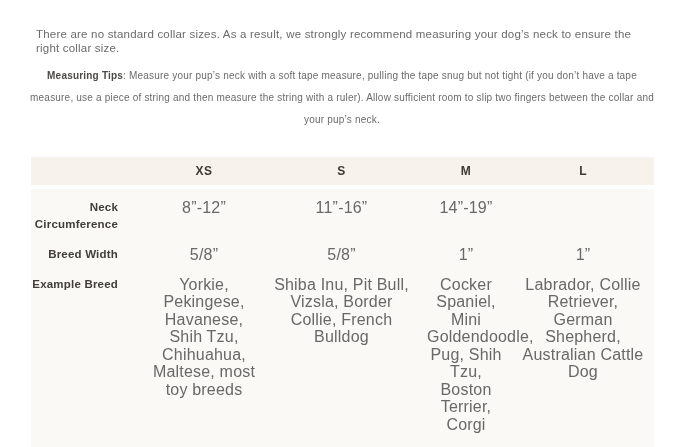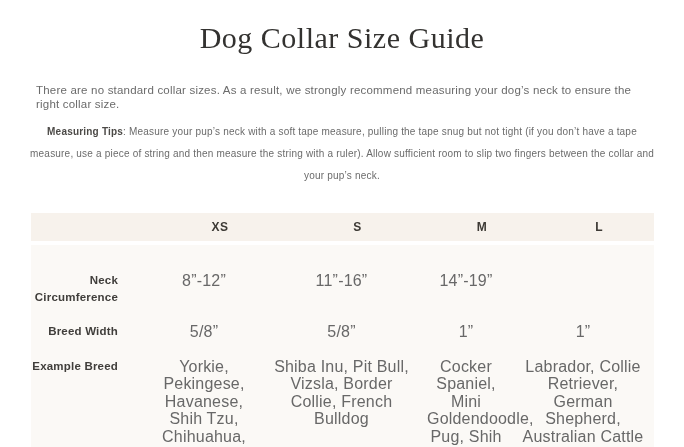--- a/index.html
+++ b/index.html
@@ -47,35 +47,34 @@
     width: 623px;
   }
   .grid-row {
     display: grid;
     grid-template-columns: 114px 118px 157px 92px 142px;
   }
   .table-head {
     background: #f7f2ec;
     height: 28px;
     align-items: center;
-    padding-left: 16px;
   }
   .head-cell {
     text-align: center;
     font-weight: bold;
     font-size: 12px;
     color: #3d3a35;
     letter-spacing: 0.4px;
   }
   .table-body {
     margin-top: 4px;
     background: #fbf9f6;
     padding: 10px 0 47px;
   }
-  .body-row { align-items: start; margin-top: 17px; }
+  .body-row { align-items: start; }
   .row-neck  { margin-bottom: 13px; }
   .row-width { margin-bottom: 12px; }
   .label-cell {
     text-align: right;
     padding-right: 27px;
     font-weight: bold;
     font-size: 11.5px;
     line-height: 17px;
     color: #403e3b;
     letter-spacing: 0.2px;
@@ -87,21 +86,20 @@
     color: #686868;
     padding: 0 7px;
     letter-spacing: 0.2px;
   }
 </style>
 </head>
 <body>
 
 <div class="page">
 
-  <h1 class="title">Dog Collar Size Guide</h1>
 
   <p class="intro">There are no standard collar sizes. As a result, we strongly recommend measuring your dog’s neck to ensure the right collar size.</p>
 
   <p class="tips"><span class="tips-label">Measuring Tips</span><span>: Measure your pup’s neck with a soft tape measure, pulling the tape snug but not tight (if you don’t have a tape measure, use a piece of string and then measure the string with a ruler). Allow sufficient room to slip two fingers between the collar and your pup’s neck.</span></p>
 
   <div class="size-table">
 
     <div class="grid-row table-head">
       <div class="head-cell"></div>
       <div class="head-cell">XS</div>

